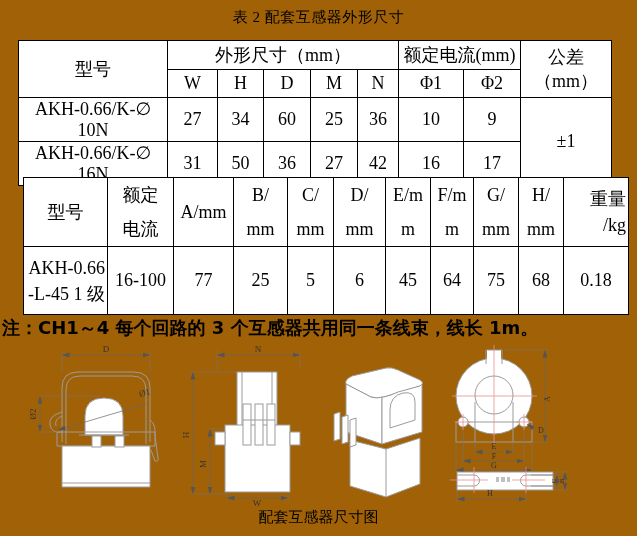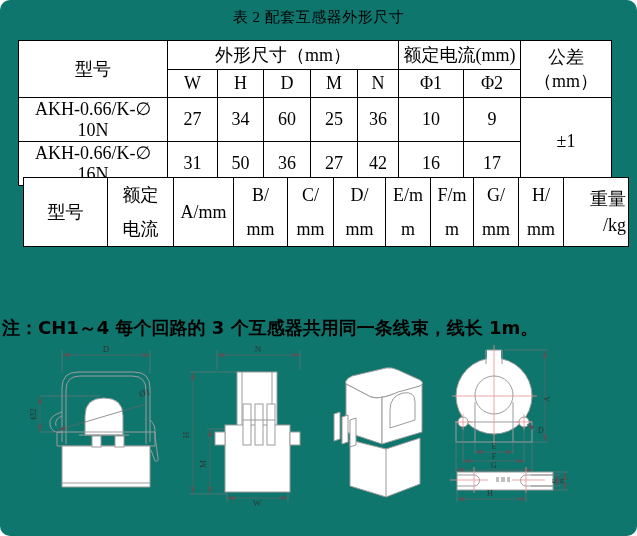--- a/index.html
+++ b/index.html
@@ -1,17 +1,17 @@
 <!DOCTYPE html>
 <html><head>
 <meta charset="utf-8">
 <style>
   html,body{margin:0;padding:0;background:#fff;}
-  .page{position:relative;width:637px;height:536px;background:#0f766e;overflow:hidden;
-        font-family:"Liberation Serif","DejaVu Serif",serif;color:#000;border-radius:10px;}
+  .page{position:relative;width:637px;height:536px;background:#a16207;overflow:hidden;
+        font-family:"Liberation Serif","DejaVu Serif",serif;color:#000;}
   .title{position:absolute;top:8px;left:0;width:637px;text-align:center;
          font-size:15px;letter-spacing:0.5px;}
   table{border-collapse:collapse;table-layout:fixed;position:absolute;background:#fff;}
   td{border:1px solid #000;text-align:center;vertical-align:middle;
      font-size:18px;padding:0 2px;overflow:hidden;}
   #t1{left:18px;top:40px;width:593px;}
   #t1 .r1 td{height:28px;}
   #t1 .r2 td{height:27px;}
   #t1 .r3 td{height:26px;}
   #t1 .r4 td{height:25px;}
@@ -115,20 +115,36 @@
       <td><span class="wrap">C/mm</span></td>
       <td><span class="wrap">D/mm</span></td>
       <td><span class="wrap">E/mm</span></td>
       <td><span class="wrap">F/mm</span></td>
       <td><span class="wrap">G/mm</span></td>
       <td><span class="wrap">H/mm</span></td>
       <td class="two-line">
         <div>重量</div>
         <div>/kg</div>
       </td>
+    </tr>
+    <tr class="dr">
+      <td class="two-line">
+        <div>AKH-0.66</div>
+        <div>-L-45 1 级</div>
+      </td>
+      <td>16-100</td>
+      <td>77</td>
+      <td>25</td>
+      <td>5</td>
+      <td>6</td>
+      <td>45</td>
+      <td>64</td>
+      <td>75</td>
+      <td>68</td>
+      <td>0.18</td>
     </tr>
   </tbody>
     </table>
 
   <div class="note">注：CH1～4 每个回路的 3 个互感器共用同一条线束，线长 1m。</div>
 
   <svg width="637" height="168" viewBox="0 0 637 168">
     <defs>
       <marker id="ah" markerWidth="9" markerHeight="7" refX="7.5" refY="3" orient="auto-start-reverse" markerUnits="userSpaceOnUse">
         <path d="M0,0.6 L7.5,3 L0,5.4 Z" fill="#555"></path>
@@ -255,13 +271,14 @@
         <line class="ext" x1="553" y1="150" x2="568" y2="150"></line>
       <line class="dim" x1="565" y1="132" x2="565" y2="150" marker-start="url(#ah)" marker-end="url(#ah)"></line>
       <text x="564" y="141" font-size="7" text-anchor="middle" transform="rotate(-90 564 141)">B</text>
       <line class="ext" x1="457" y1="150" x2="457" y2="162"></line>
         <line class="ext" x1="526" y1="153" x2="526" y2="162"></line>
       <line class="dim" x1="457" y1="159" x2="526" y2="159" marker-start="url(#ah)" marker-end="url(#ah)"></line>
       <text x="490" y="156" font-size="8" text-anchor="middle">H</text>
     </g>
   </svg>
 
+  <div class="caption">配套互感器尺寸图</div>
 </div>
 
 </body></html>

